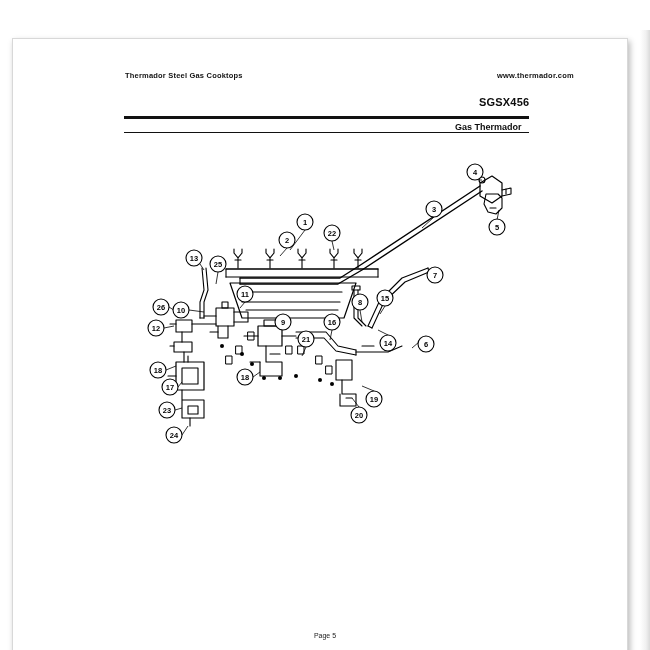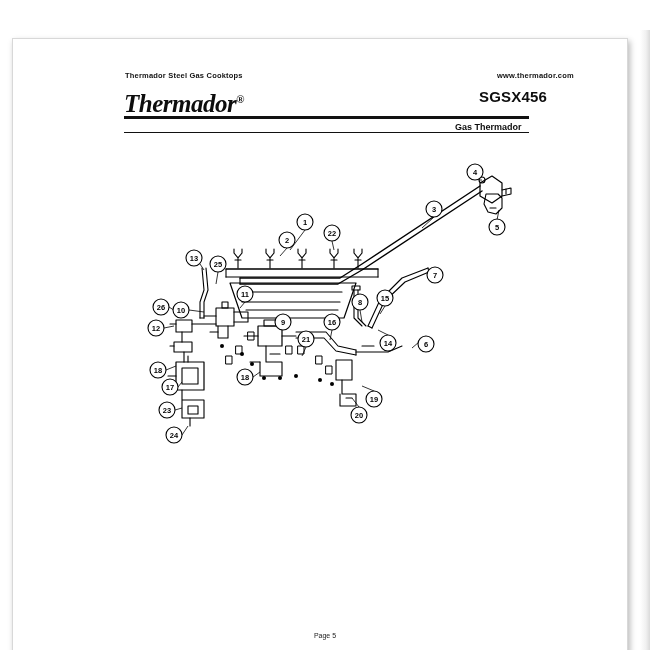--- a/index.html
+++ b/index.html
@@ -96,22 +96,22 @@
     position: absolute;
     left: 124px;
     top: 102px;
     width: 405px;
     height: 1px;
     background: #111;
   }
   .model {
     position: absolute;
     left: 479px;
-    top: 58px;
-    font-size: 15px;
+    top: 66px;
+    font-size: 11px;
     font-weight: bold;
     color: #0d0d0d;
     letter-spacing: 0.2px;
   }
   .section {
     position: absolute;
     left: 455px;
     top: 92px;
     font-size: 9px;
     font-weight: bold;
@@ -146,21 +146,20 @@
 </head>
 <body>
 
 <div id="page">
 
   <div class="sheet"></div>
 
   <div class="hdr-left">Thermador Steel Gas Cooktops</div>
   <div class="hdr-right">www.thermador.com</div>
 
-  <div class="brand"><span>Thermador</span><span class="tm">®</span></div>
   <div class="rule-thick"></div>
   <div class="rule-thin"></div>
   <div class="model">SGSX456</div>
   <div class="section">Gas Thermador</div>
 
   <svg id="diagram" viewBox="0 0 420 300">
     <g stroke="#000" fill="none" stroke-width="1.1" stroke-linecap="round" stroke-linejoin="round">
 
       <path d="M110 128 L210 128 L232 114 L350 36" stroke-width="1.4"></path>
       <path d="M110 134 L208 134 L232 120 L352 41" stroke-width="1.4"></path>

